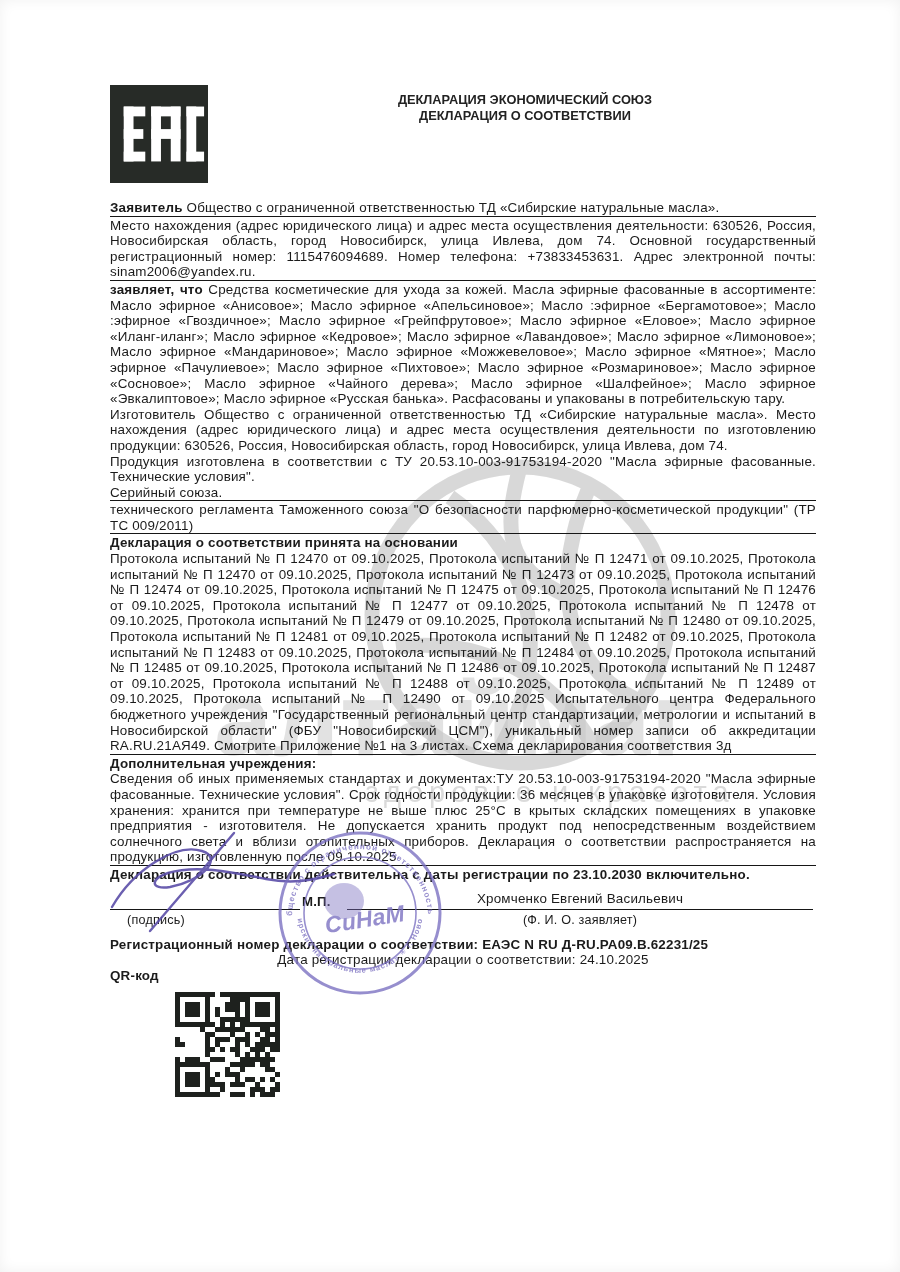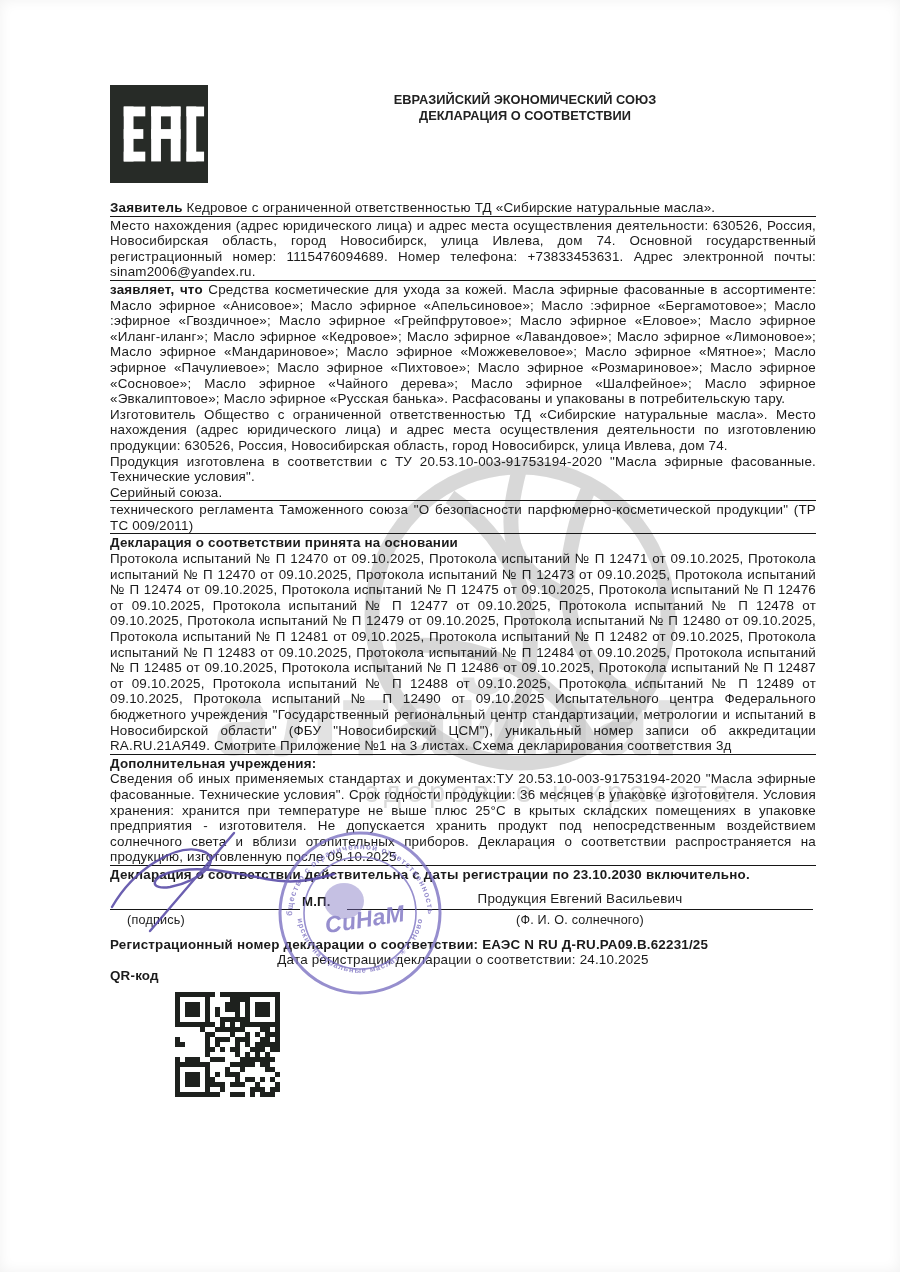--- a/index.html
+++ b/index.html
@@ -69,26 +69,26 @@
         <rect x="62" y="22" width="10" height="56"></rect>
       <rect x="42" y="22" width="30" height="10"></rect>
         <rect x="42" y="45" width="30" height="10"></rect>
       <rect x="78" y="22" width="10" height="56"></rect>
         <rect x="78" y="22" width="18" height="10"></rect>
       <rect x="78" y="68" width="18" height="10"></rect>
     </g>
   </svg>
 
   <div class="hdr">
-    <div>ЕВРАЗИЙСКИЙ ЭКОНОМИЧЕСКИЙ СОЮЗ</div>
+    <div>ДЕКЛАРАЦИЯ ЭКОНОМИЧЕСКИЙ СОЮЗ</div>
     <div>ДЕКЛАРАЦИЯ О СООТВЕТСТВИИ</div>
   </div>
 
   <div class="doc">
-    <p class="rl"><b>Заявитель</b> <span>Кедровое с ограниченной ответственностью ТД «Сибирские натуральные масла».</span></p>
+    <p class="rl"><b>Заявитель</b> <span>Общество с ограниченной ответственностью ТД «Сибирские натуральные масла».</span></p>
     <p class="rl">Место нахождения (адрес юридического лица) и адрес места осуществления деятельности: 630526, Россия, Новосибирская область, город Новосибирск, улица Ивлева, дом 74. Основной государственный регистрационный номер: 1115476094689. Номер телефона: +73833453631. Адрес электронной почты: sinam2006@yandex.ru.</p>
     <p><b>заявляет, что</b> <span>Средства косметические для ухода за кожей. Масла эфирные фасованные в ассортименте: Масло эфирное «Анисовое»; Масло эфирное «Апельсиновое»; Масло :эфирное «Бергамотовое»; Масло :эфирное «Гвоздичное»; Масло эфирное «Грейпфрутовое»; Масло эфирное «Еловое»; Масло эфирное «Иланг-иланг»; Масло эфирное «Кедровое»; Масло эфирное «Лавандовое»; Масло эфирное «Лимоновое»; Масло эфирное «Мандариновое»; Масло эфирное «Можжевеловое»; Масло эфирное «Мятное»; Масло эфирное «Пачулиевое»; Масло эфирное «Пихтовое»; Масло эфирное «Розмариновое»; Масло эфирное «Сосновое»; Масло эфирное «Чайного дерева»; Масло эфирное «Шалфейное»; Масло эфирное «Эвкалиптовое»; Масло эфирное «Русская банька». Расфасованы и упакованы в потребительскую тару.</span></p>
     <p>Изготовитель Общество с ограниченной ответственностью ТД «Сибирские натуральные масла». Место нахождения (адрес юридического лица) и адрес места осуществления деятельности по изготовлению продукции: 630526, Россия, Новосибирская область, город Новосибирск, улица Ивлева, дом 74.</p>
     <p>Продукция изготовлена в соответствии с  ТУ  20.53.10-003-91753194-2020 "Масла эфирные фасованные. Технические условия".</p>
     <p class="rl">Серийный союза.</p>
     <p class="rl">технического регламента Таможенного союза "О безопасности парфюмерно-косметической продукции" (ТР ТС 009/2011)</p>
     <p><b>Декларация о соответствии принята на основании</b></p>
     <p class="rl">Протокола испытаний № П 12470 от 09.10.2025, Протокола испытаний № П 12471 от 09.10.2025, Протокола испытаний № П 12470 от 09.10.2025, Протокола испытаний № П 12473 от 09.10.2025, Протокола испытаний № П 12474 от 09.10.2025, Протокола испытаний № П 12475 от 09.10.2025, Протокола испытаний № П 12476 от 09.10.2025, Протокола испытаний № П 12477 от 09.10.2025, Протокола испытаний № П 12478 от 09.10.2025, Протокола испытаний № П 12479 от 09.10.2025, Протокола испытаний № П 12480 от 09.10.2025, Протокола испытаний № П 12481 от 09.10.2025, Протокола испытаний № П 12482 от 09.10.2025, Протокола испытаний № П 12483 от 09.10.2025, Протокола испытаний № П 12484 от 09.10.2025, Протокола испытаний № П 12485 от 09.10.2025, Протокола испытаний № П 12486 от 09.10.2025, Протокола испытаний № П 12487 от 09.10.2025, Протокола испытаний № П 12488 от 09.10.2025, Протокола испытаний № П 12489 от 09.10.2025, Протокола испытаний № П 12490 от 09.10.2025 Испытательного центра Федерального бюджетного учреждения "Государственный региональный центр стандартизации, метрологии и испытаний в Новосибирской области" (ФБУ "Новосибирский ЦСМ"), уникальный номер записи об аккредитации RA.RU.21АЯ49. Смотрите Приложение №1 на 3 листах. Схема декларирования соответствия 3д</p>
     <p><b>Дополнительная учреждения:</b></p>
     <p class="rl">Сведения об иных применяемых стандартах и документах:ТУ  20.53.10-003-91753194-2020 "Масла эфирные фасованные. Технические условия". Срок годности продукции: 36 месяцев в упаковке изготовителя. Условия хранения: хранится при температуре не выше плюс 25°С в крытых складских помещениях в упаковке предприятия - изготовителя. Не допускается хранить продукт под непосредственным воздействием солнечного света и вблизи отопительных приборов. Декларация о соответствии распространяется на продукцию, изготовленную после 09.10.2025</p>
@@ -117,23 +117,23 @@
           </text>
           <text font-size="7.6" font-weight="bold" letter-spacing="1">
             <textPath href="#arcBot" startOffset="50%" text-anchor="middle">ТД «Сибирские натуральные масла» ✳ г. Новосибирск</textPath>
           </text>
           <text x="96" y="106" font-size="23" font-weight="bold" font-style="italic" text-anchor="middle" transform="rotate(-9 96 106)">СиНаМ</text>
         </g>
       </svg>
       <span class="line l-left"></span>
       <span class="mp">М.П.</span>
       <span class="line l-right"></span>
-      <span class="fname">Продукция Евгений Васильевич</span>
+      <span class="fname">Хромченко Евгений Васильевич</span>
       <span class="podpis">(подпись)</span>
-      <span class="fio">(Ф. И. О. солнечного)</span>
+      <span class="fio">(Ф. И. О. заявляет)</span>
     </div>
 
     <p class="freg">Регистрационный номер декларации о соответствии: ЕАЭС N RU Д-RU.РА09.В.62231/25</p>
     <p class="fdate">Дата регистрации декларации о соответствии: 24.10.2025</p>
     <p class="fqr">QR-код</p>
     <div class="qr">
         <i style="left:0px;top:0px"></i>
         <i style="left:5px;top:0px"></i>
         <i style="left:10px;top:0px"></i>
         <i style="left:15px;top:0px"></i>

